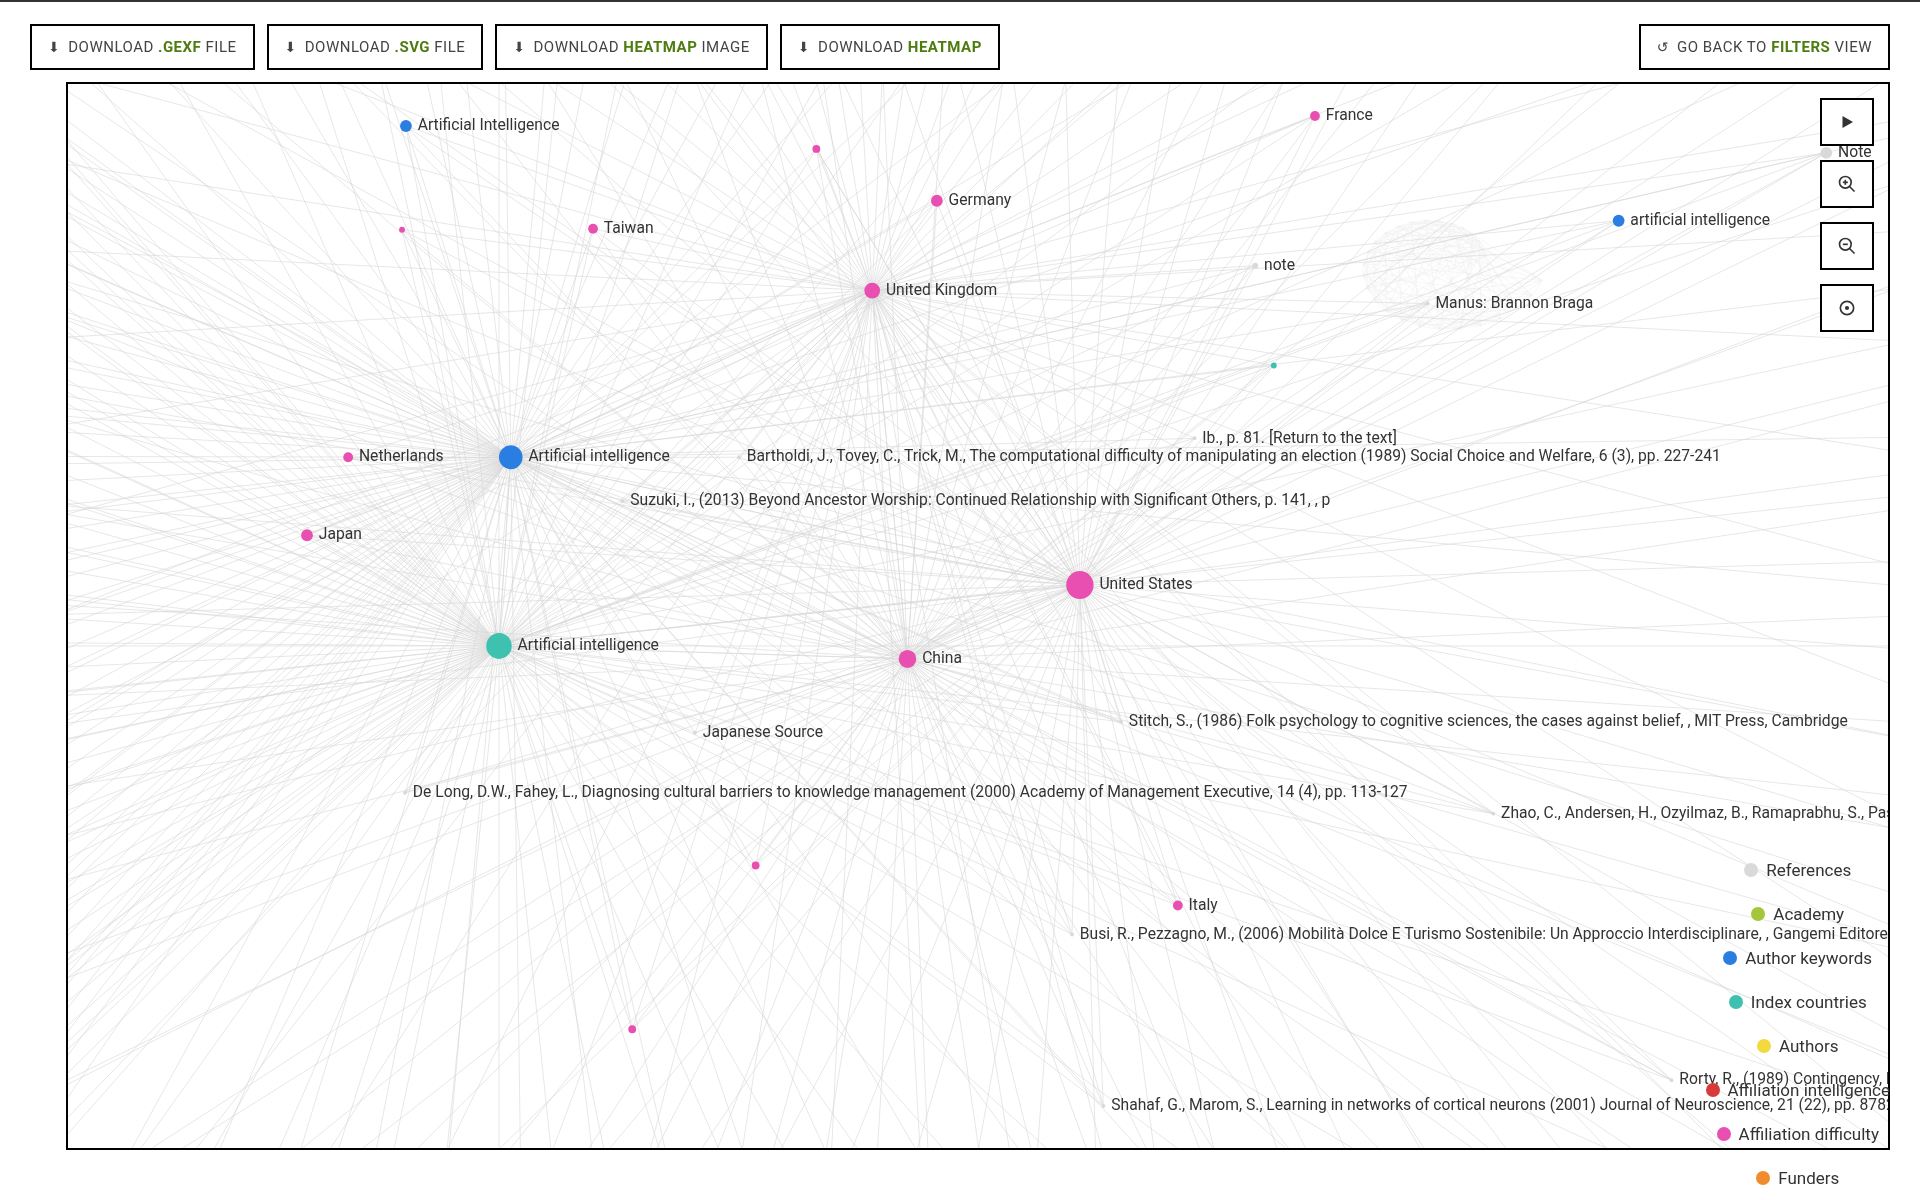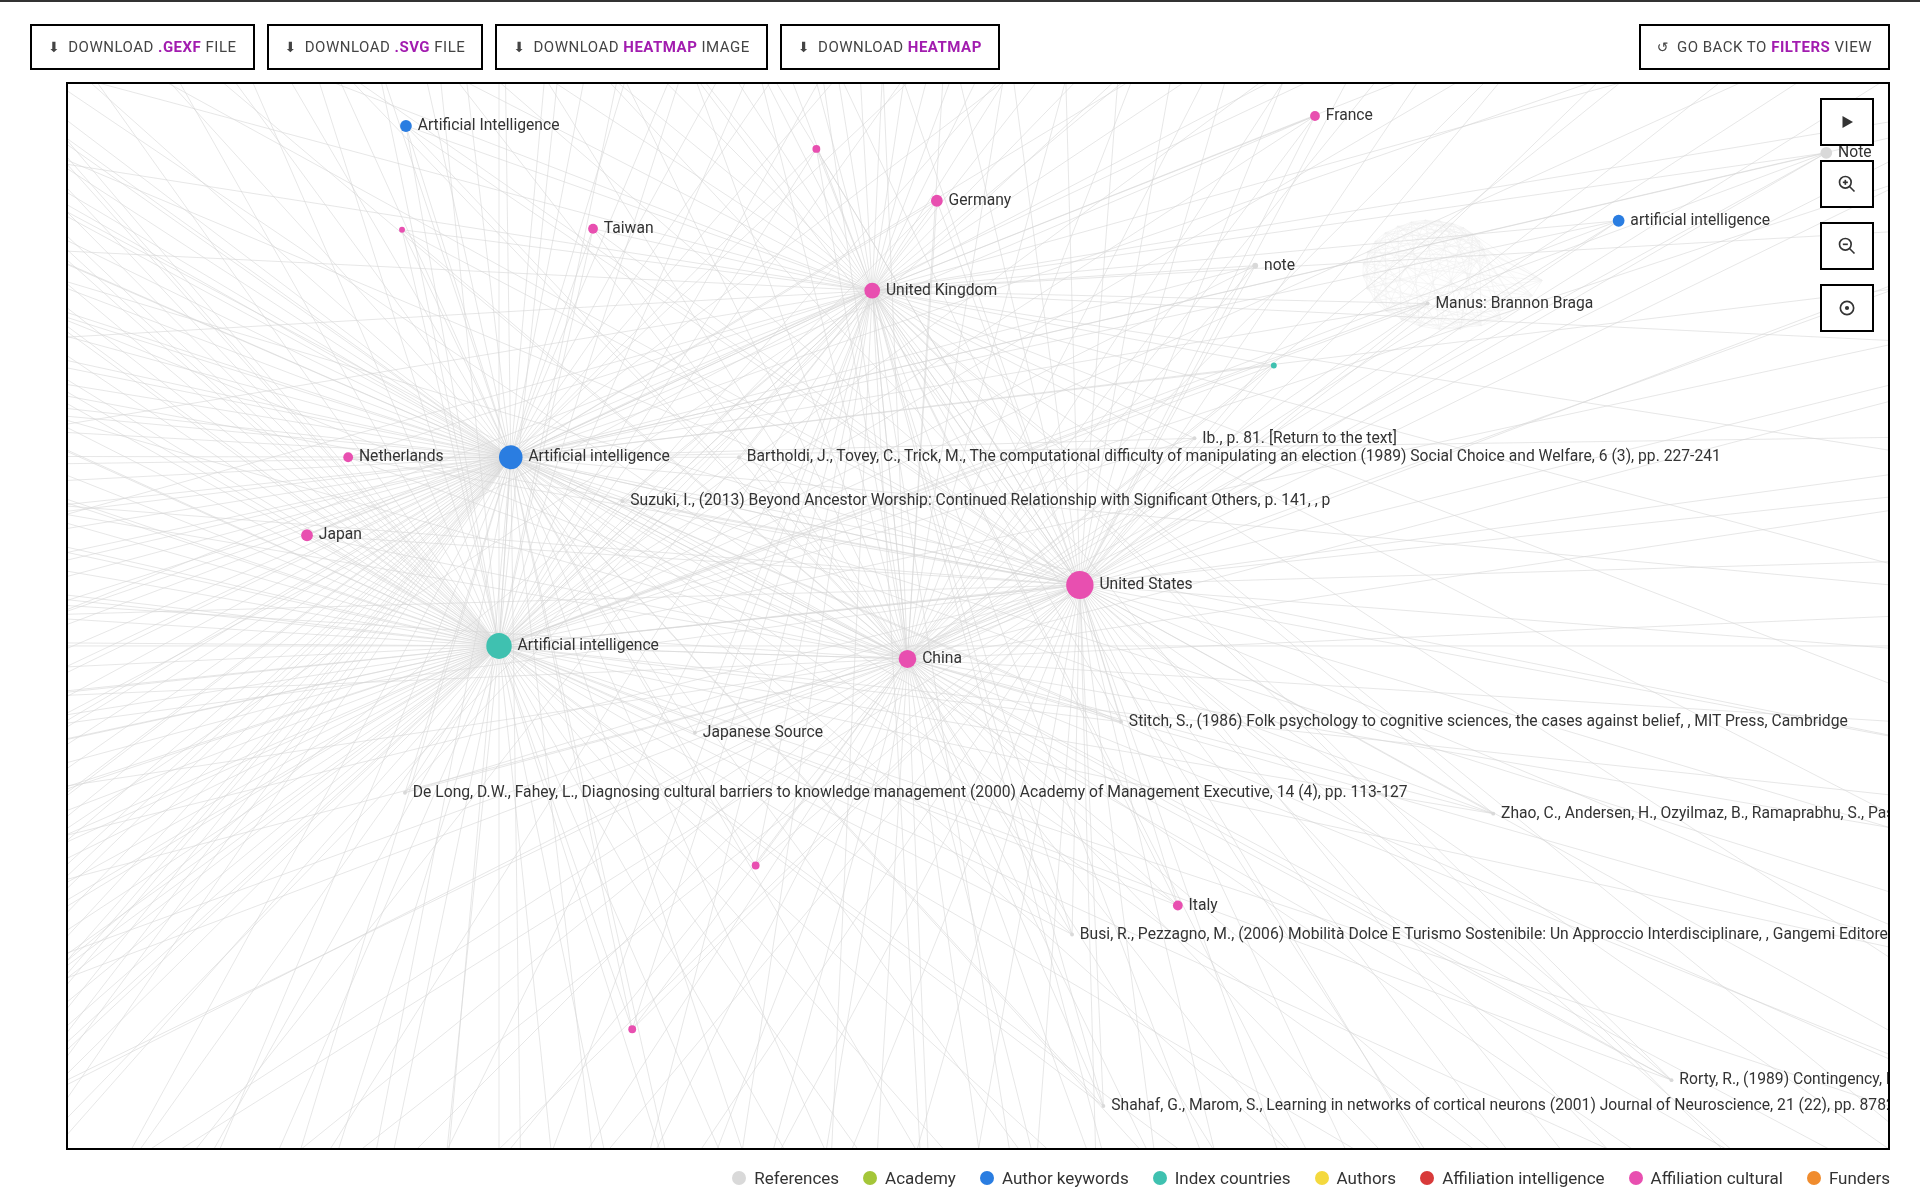--- a/index.html
+++ b/index.html
@@ -36,21 +36,21 @@
     font-weight: 400;
     letter-spacing: 0.5px;
     cursor: pointer;
     display: inline-flex;
     align-items: center;
     gap: 8px;
     color: #444;
     font-family: inherit;
   }
   .btn .icon { font-size: 14px; }
-  .btn b { font-weight: 700; color: #a21caf; }
+  .btn b { font-weight: 700; color: #4d7c0f; }
   .canvas-wrap {
     position: absolute;
     top: 82px;
     left: 30px;
     right: 30px;
     bottom: 50px;
     border: 2px solid #000;
     overflow: hidden;
     background: #fff;
     margin-left: 36px;
@@ -98,20 +98,21 @@
   }
   .legend {
     position: absolute;
     bottom: 12px;
     right: 30px;
     display: flex;
     gap: 24px;
     align-items: center;
     font-size: 17px;
     color: #333;
+    flex-direction: column;
   }
   .legend-item {
     display: inline-flex;
     align-items: center;
     gap: 8px;
   }
   .legend-dot {
     width: 14px;
     height: 14px;
     border-radius: 50%;
@@ -932,19 +933,19 @@
     <span class="legend-item">
       <span class="legend-dot" style="background: rgb(244, 217, 62);"></span>
       <span>Authors</span>
     </span>
     <span class="legend-item">
       <span class="legend-dot" style="background: rgb(216, 58, 58);"></span>
       <span>Affiliation intelligence</span>
     </span>
     <span class="legend-item">
       <span class="legend-dot" style="background: rgb(232, 79, 176);"></span>
-      <span>Affiliation cultural</span>
+      <span>Affiliation difficulty</span>
     </span>
     <span class="legend-item">
       <span class="legend-dot" style="background: rgb(240, 140, 46);"></span>
       <span>Funders</span>
     </span>
   </div>
 
 </body></html>

